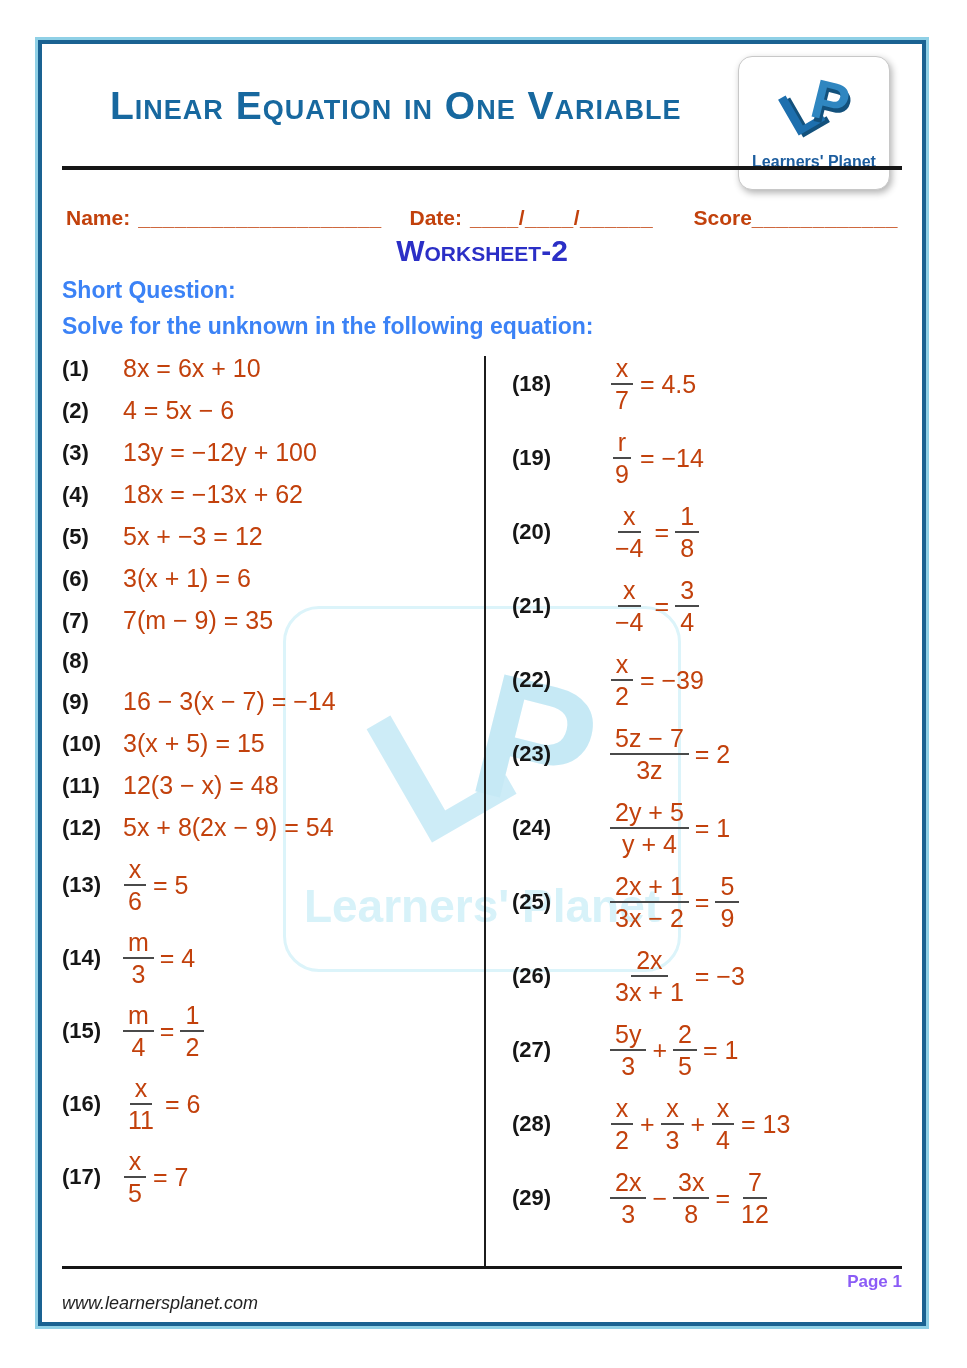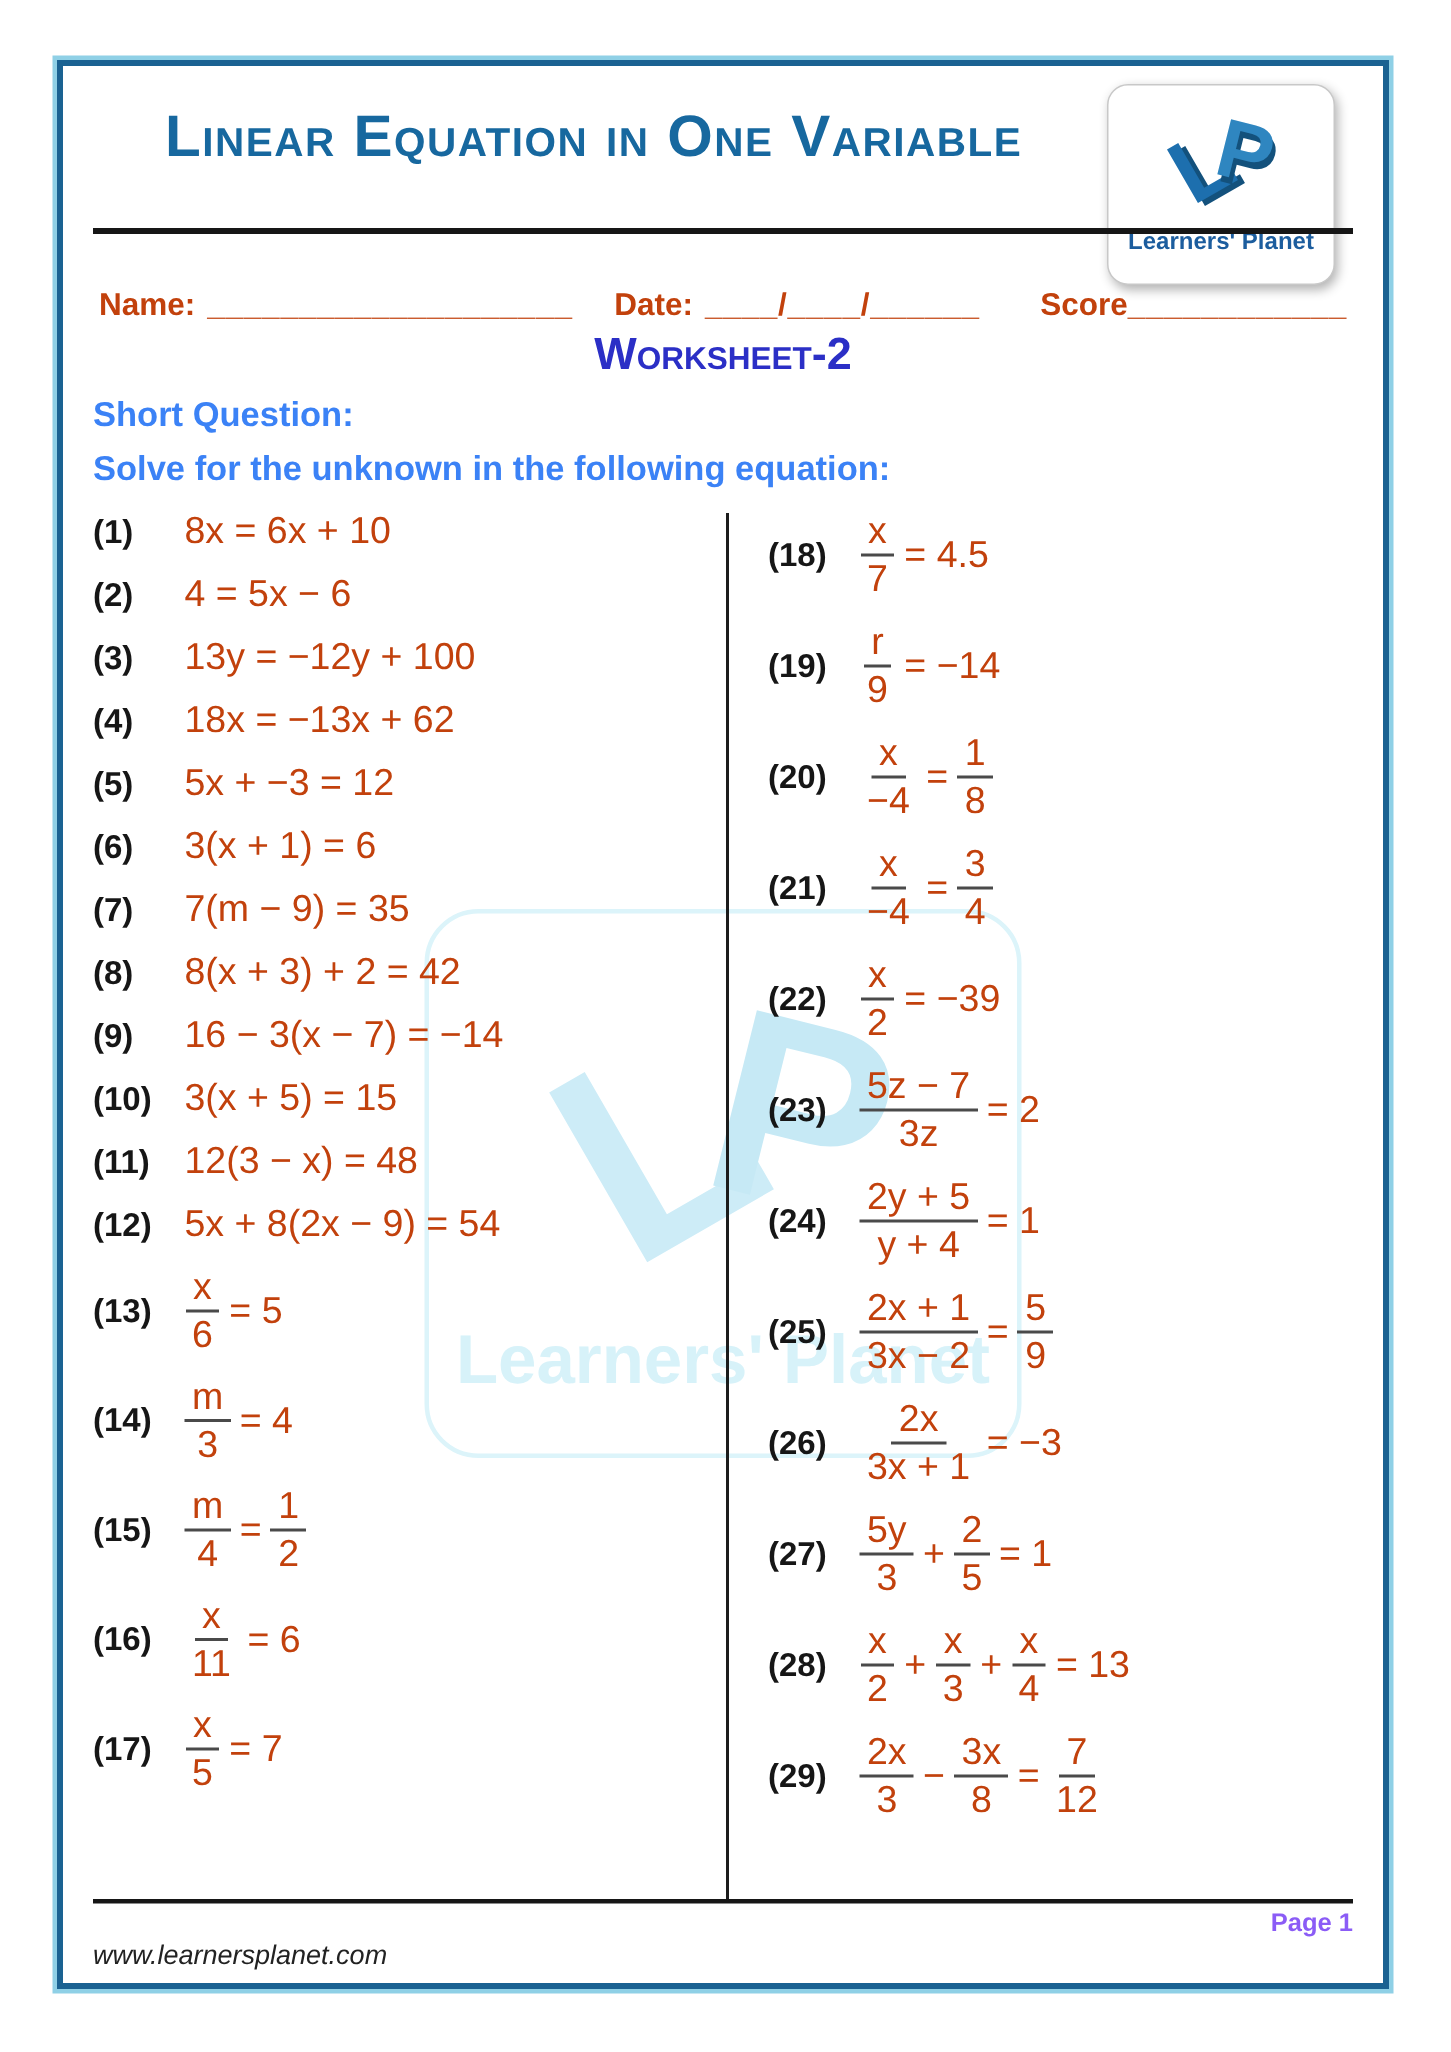--- a/index.html
+++ b/index.html
@@ -25,21 +25,21 @@
     transform:rotate(-30deg) translate(6px,18px);
   }
   .wm-p {
     display:inline-block; font-size:175px; font-weight:800; color:#c6e9f5;
     transform:rotate(14deg) translate(-8px,-10px);
   }
   .wm-text {
     font-size:46px; font-weight:bold; color:#d7f2f9; white-space:nowrap; margin-top:4px;
   }
   
-  .header { position:relative; padding-top:26px; z-index:1; }
+  .header { position:relative; padding-top:40px; z-index:1; }
   .title {
     margin:0 0 0 48px; font-size:39px; font-weight:bold; color:#17689f;
     font-variant:small-caps; letter-spacing:1px;
   }
   .logo {
     position:absolute; top:12px; right:12px; width:152px; height:134px;
     box-sizing:border-box; background:#fff; border:1px solid #c8c8c8; border-radius:14px;
     box-shadow:2px 3px 7px rgba(0,0,0,0.3); text-align:center; padding-top:4px; z-index:2;
   }
   .logo-glyph { height:92px; line-height:88px; }
@@ -71,21 +71,21 @@
   .red-label {
     color:#3b82f6; font-weight:bold; font-size:23px; margin-top:9px;
     z-index:1; position:relative;
   }
   
   .columns { display:flex; margin-top:14px; flex:1; z-index:1; position:relative; }
   .col-left { width:422px; }
   .col-divider { width:2px; background:#1c1c1c; margin-top:2px; }
   .col-right { flex:1; padding-left:26px; }
   .q { display:flex; align-items:center; margin-bottom:13px; }
-  .col-right .q { margin-bottom:14px; }
+  .col-right .q { margin-bottom:14px;gap:37px; }
   .qnum { width:58px; flex:none; font-weight:bold; font-size:22px; color:#161616; }
   .qexpr { display:flex; align-items:center; font-size:25px; color:#c2410c; }
   .tok { margin:0 3px; white-space:pre; }
   .frac {
     display:inline-flex; flex-direction:column; align-items:center;
     margin:0 3px; line-height:1.12; text-align:center;
   }
   .fnum { padding:0 5px 1px; border-bottom:2px solid #4a4a4a; }
   .fden { padding:1px 5px 0; }
   
@@ -164,23 +164,20 @@
           </span>
         </div>
         <div class="q">
           <span class="qnum">(7)</span>
           <span class="qexpr">
             <span class="tok">7(m − 9) = 35</span>
           </span>
         </div>
         <div class="q">
           <span class="qnum">(8)</span>
-          <span class="qexpr">
-            <span class="tok">8(x + 3) + 2 = 42</span>
-          </span>
         </div>
         <div class="q">
           <span class="qnum">(9)</span>
           <span class="qexpr">
             <span class="tok">16 − 3(x − 7) = −14</span>
           </span>
         </div>
         <div class="q">
           <span class="qnum">(10)</span>
           <span class="qexpr">

